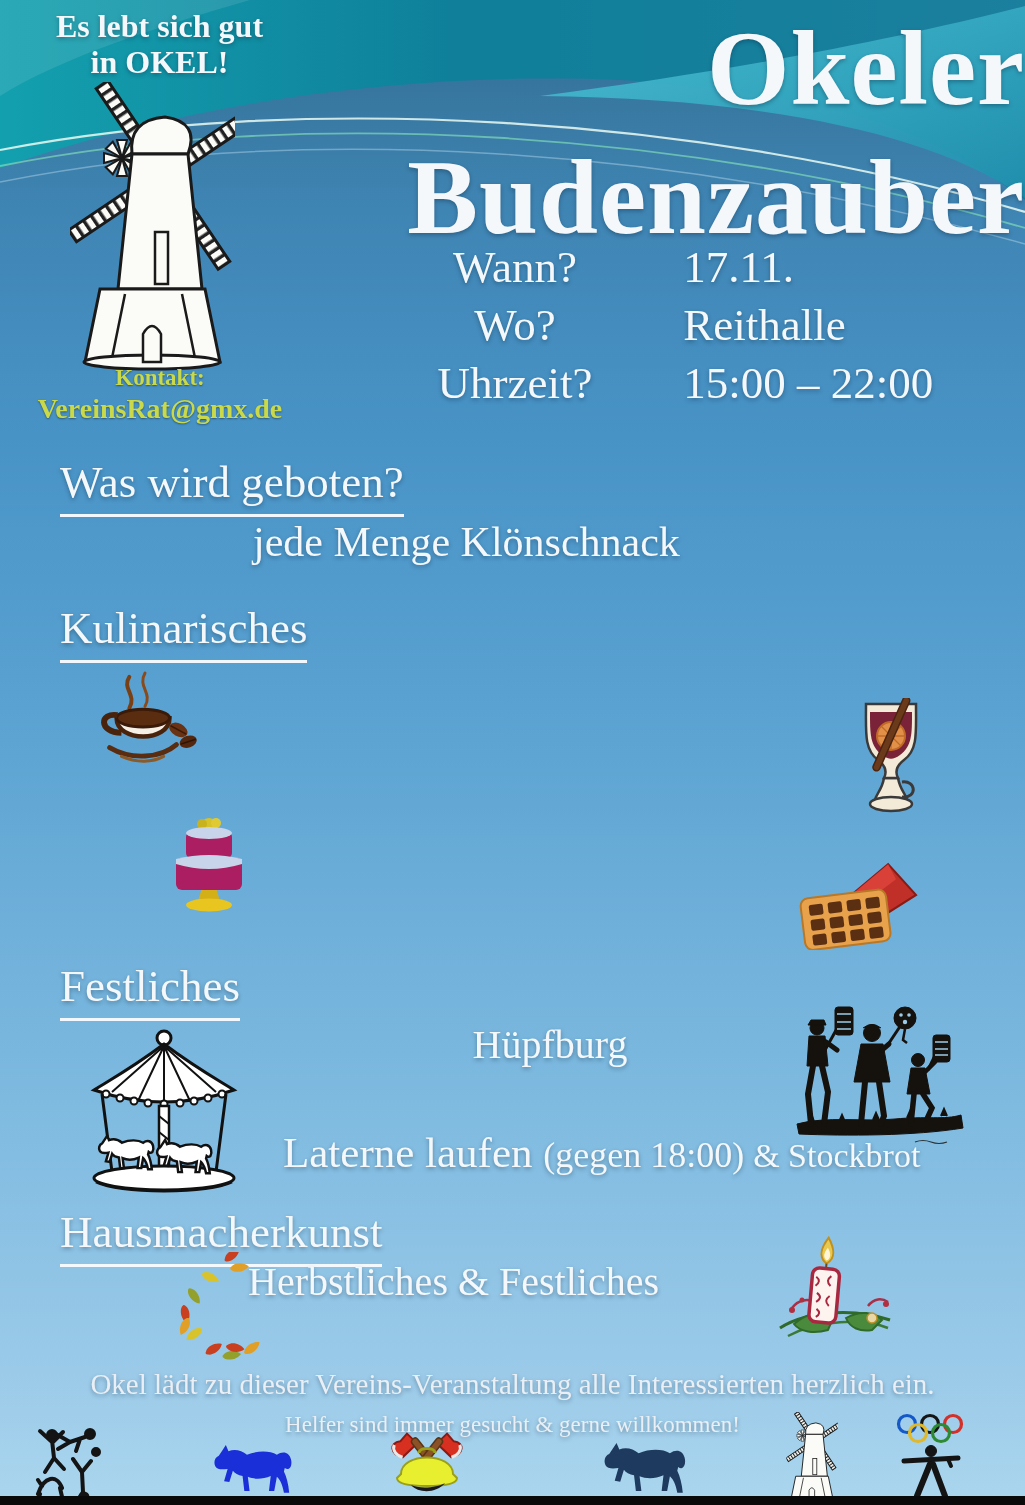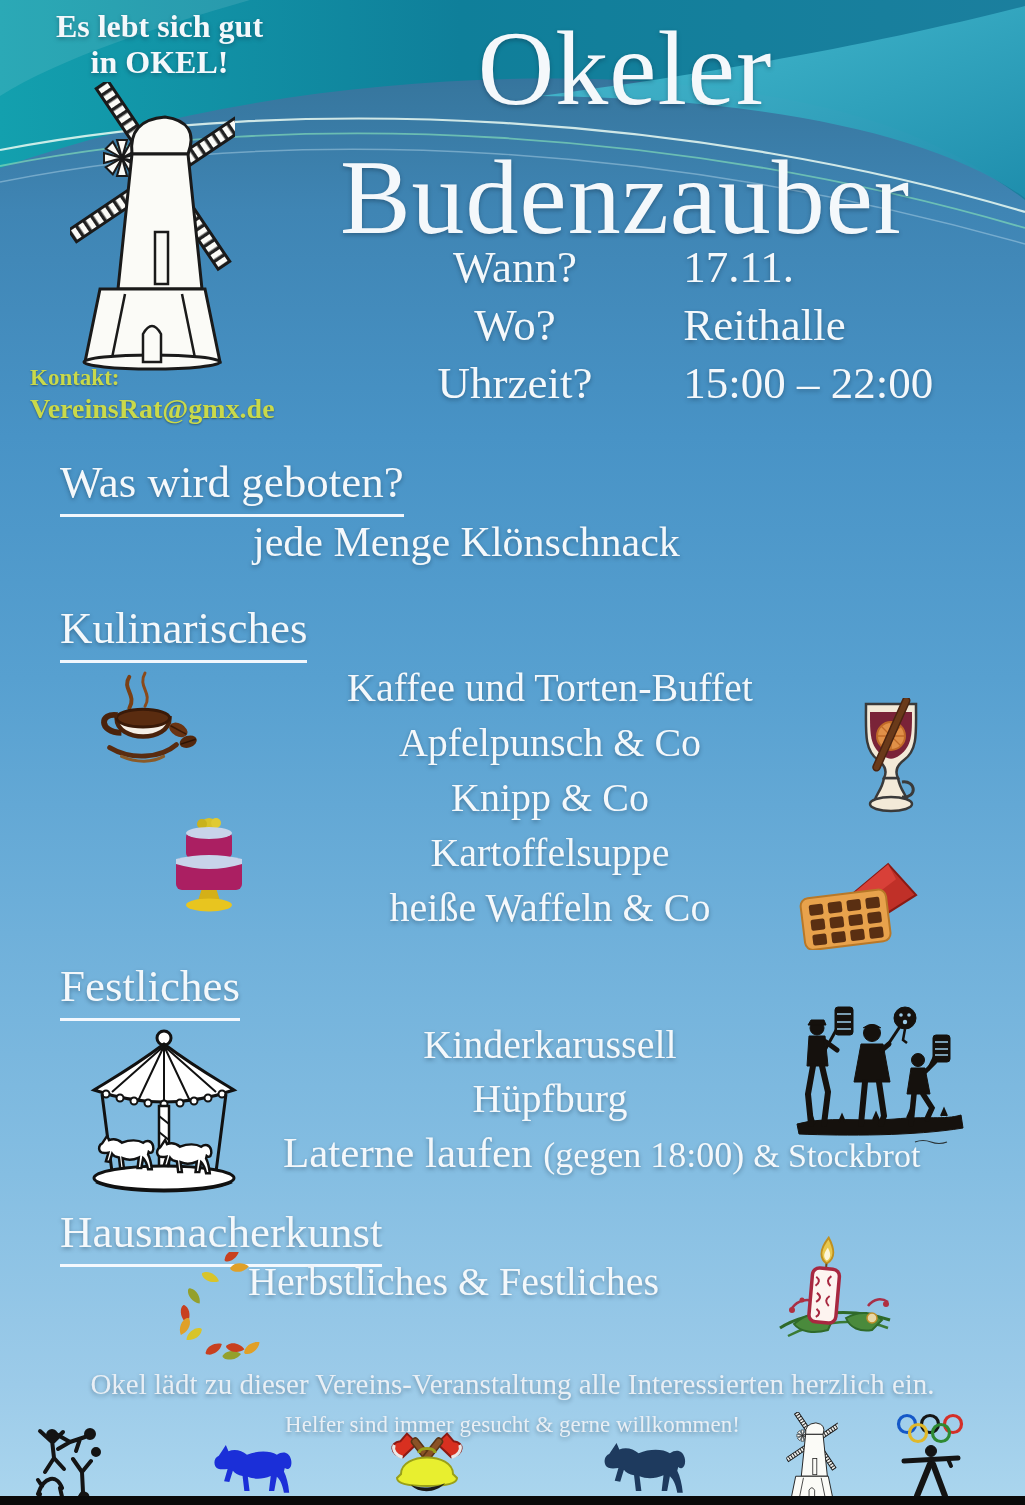--- a/index.html
+++ b/index.html
@@ -6,25 +6,25 @@
   .poster{
     position:relative;width:1025px;height:1505px;overflow:hidden;
     font-family:"Liberation Serif","DejaVu Serif",serif;
     background:linear-gradient(180deg,
       #2b6494 0%, #37779f 6%, #3f85b4 14%, #4893c6 29%,
       #57a0d0 45%, #6fb0da 62%, #85bee2 78%, #9ccbe9 92%, #abd6ee 100%);
   }
   .abs{position:absolute;}
   .txt{color:#f4f8fb;text-shadow:0 2px 4px rgba(10,30,50,.35);}
   .badge{left:52px;top:8px;width:215px;text-align:center;font-size:32px;font-weight:bold;line-height:1.14;}
-  .contact{left:30px;top:364px;width:260px;color:#c9d94a;
+  .contact{left:30px;top:364px;width:260px;text-align:center;color:#c9d94a;
            font-weight:bold;line-height:1.22;text-shadow:0 1px 2px rgba(0,0,0,.4);}
   .contact .c1{font-size:23px;}
   .contact .c2{font-size:28px;}
-  .title{left:225px;top:4px;width:800px;text-align:center;font-size:106px;font-weight:normal;line-height:1.22;letter-spacing:1px;}
+  .title{left:225px;top:4px;width:800px;text-align:right;font-size:106px;font-weight:bold;line-height:1.22;letter-spacing:1px;}
   .details{left:358px;top:238px;font-size:45px;line-height:58px;}
   .details .row{white-space:nowrap;}
   .details .lbl{display:inline-block;width:314px;text-align:center;}
   .heading{font-size:45px;border-bottom:3px solid rgba(250,252,255,.95);padding-bottom:6px;display:inline-block;}
   .h-offer{left:60px;top:456px;}
   .offer-item{left:253px;top:518px;font-size:42px;}
   .h-culinary{left:60px;top:602px;}
   .food{left:285px;top:660px;width:530px;text-align:center;font-size:40px;line-height:55px;}
   .h-exciting{left:60px;top:960px;}
   .fun{left:285px;top:1018px;width:530px;text-align:center;font-size:40px;line-height:54px;}
@@ -144,27 +144,20 @@
     <div class="row">
       <span class="lbl">Uhrzeit?</span>
       <span>15:00 – 22:00</span>
     </div>
   </div>
 
   <div class="abs txt h-offer"><span class="heading">Was wird geboten?</span></div>
   <div class="abs txt offer-item">jede Menge Klönschnack</div>
 
   <div class="abs txt h-culinary"><span class="heading">Kulinarisches</span></div>
-  <div class="abs txt food">
-    <div>Kaffee und Torten-Buffet</div>
-    <div>Apfelpunsch &amp; Co</div>
-    <div>Knipp &amp; Co</div>
-    <div>Kartoffelsuppe</div>
-    <div>heiße Waffeln &amp; Co</div>
-  </div>
 
   <svg class="abs" style="left:92px;top:668px" width="108" height="112" viewBox="0 0 110 112">
     <path d="M38,8 C30,20 46,26 38,40" fill="none" stroke="#7a4015" stroke-width="4" stroke-linecap="round"></path>
     <path d="M54,4 C46,18 62,24 54,38" fill="none" stroke="#8a4a1a" stroke-width="3" stroke-linecap="round"></path>
     <path d="M25,50 C25,75 79,75 79,50 Z" fill="#f5efe6" stroke="#4a230c" stroke-width="4.5"></path>
     <ellipse cx="52" cy="50" rx="27" ry="9" fill="#5a2c10" stroke="#3a1a08" stroke-width="3"></ellipse>
     <path d="M26,47 C8,44 6,64 30,65" fill="none" stroke="#4a230c" stroke-width="6"></path>
     <path d="M18,80 C40,93 70,91 86,77" fill="none" stroke="#5a2c10" stroke-width="5" stroke-linecap="round"></path>
     <path d="M30,89 C46,96 62,95 73,89" fill="none" stroke="#8a5a28" stroke-width="3" stroke-linecap="round"></path>
     <g transform="rotate(28 88 62)">
@@ -217,21 +210,20 @@
         <rect x="14" y="67" width="14" height="11" rx="2"></rect>
           <rect x="33" y="67" width="14" height="11" rx="2"></rect>
           <rect x="52" y="67" width="14" height="11" rx="2"></rect>
           <rect x="71" y="67" width="14" height="11" rx="2"></rect>
       </g>
     </g>
   </svg>
 
   <div class="abs txt h-exciting"><span class="heading">Festliches</span></div>
   <div class="abs txt fun">
-    <div>Kinderkarussell</div>
     <div>Hüpfburg</div>
   </div>
   <div class="abs txt lantern">
     <span class="main">Laterne laufen </span>
     <span class="note">(gegen 18:00) </span>
     <span class="suffix">&amp; Stockbrot</span>
   </div>
 
   <svg class="abs" style="left:82px;top:1028px" width="165" height="172" viewBox="0 0 165 172">
     <g stroke="#111" fill="#fff">

